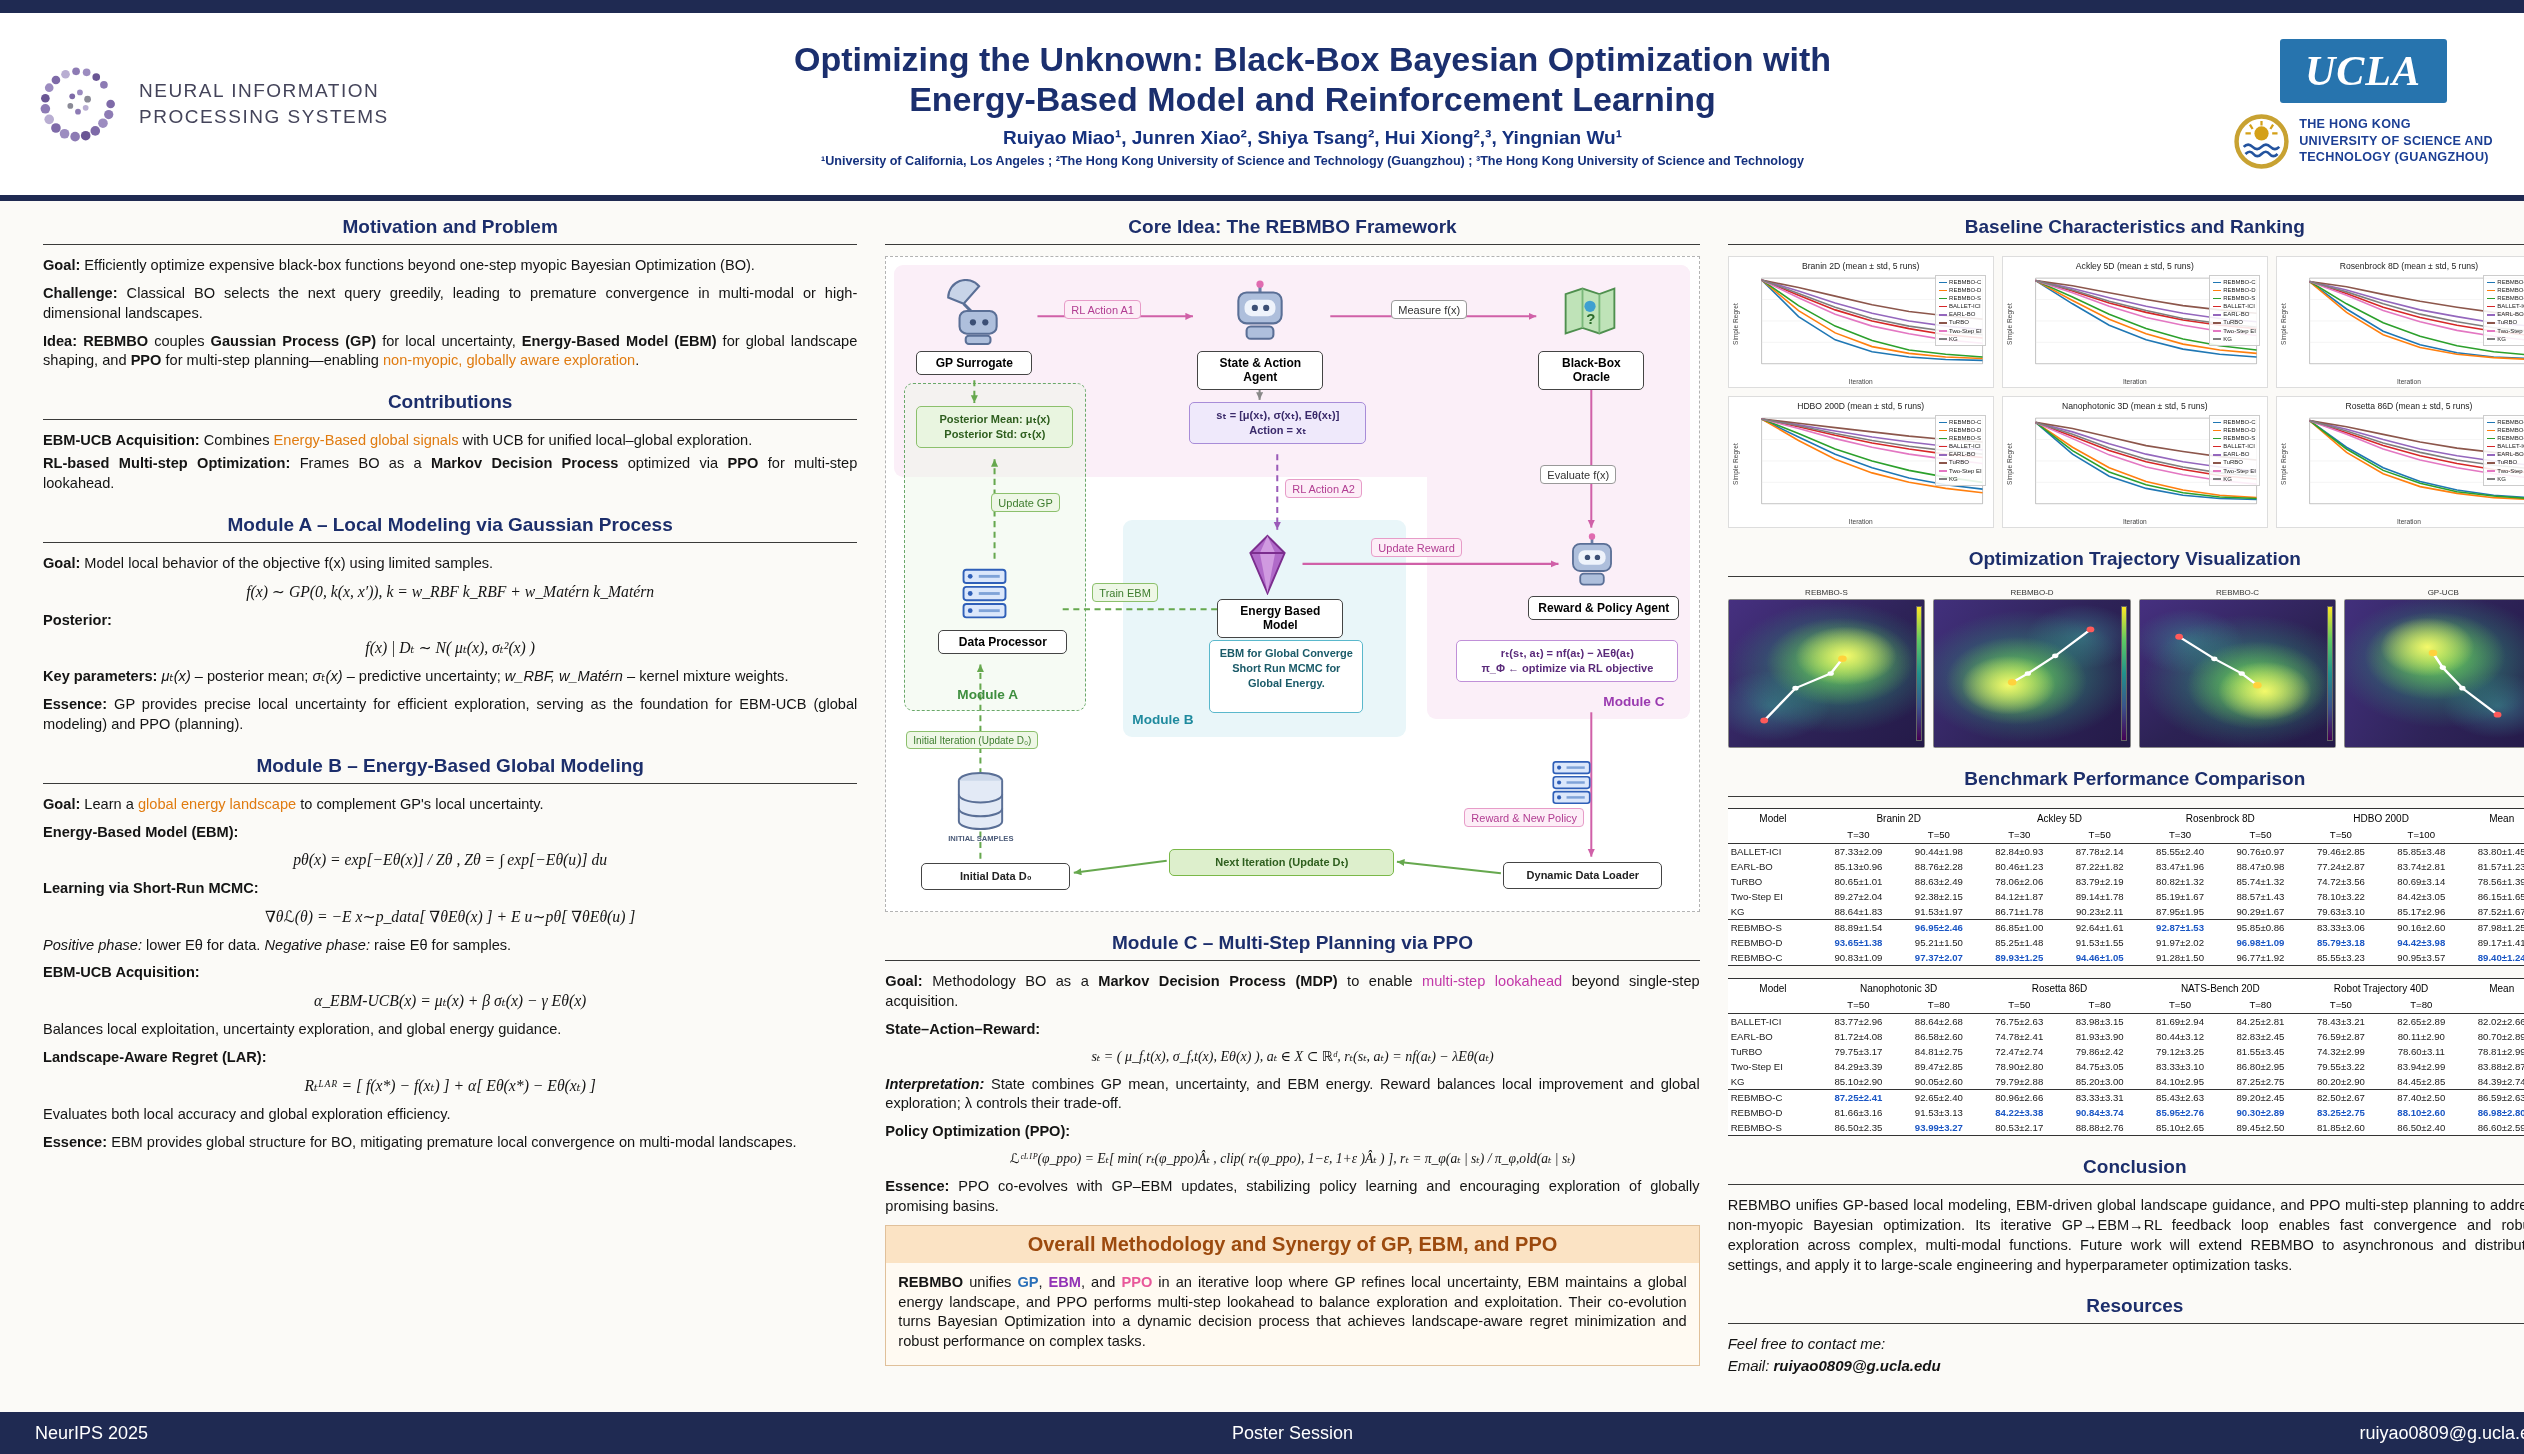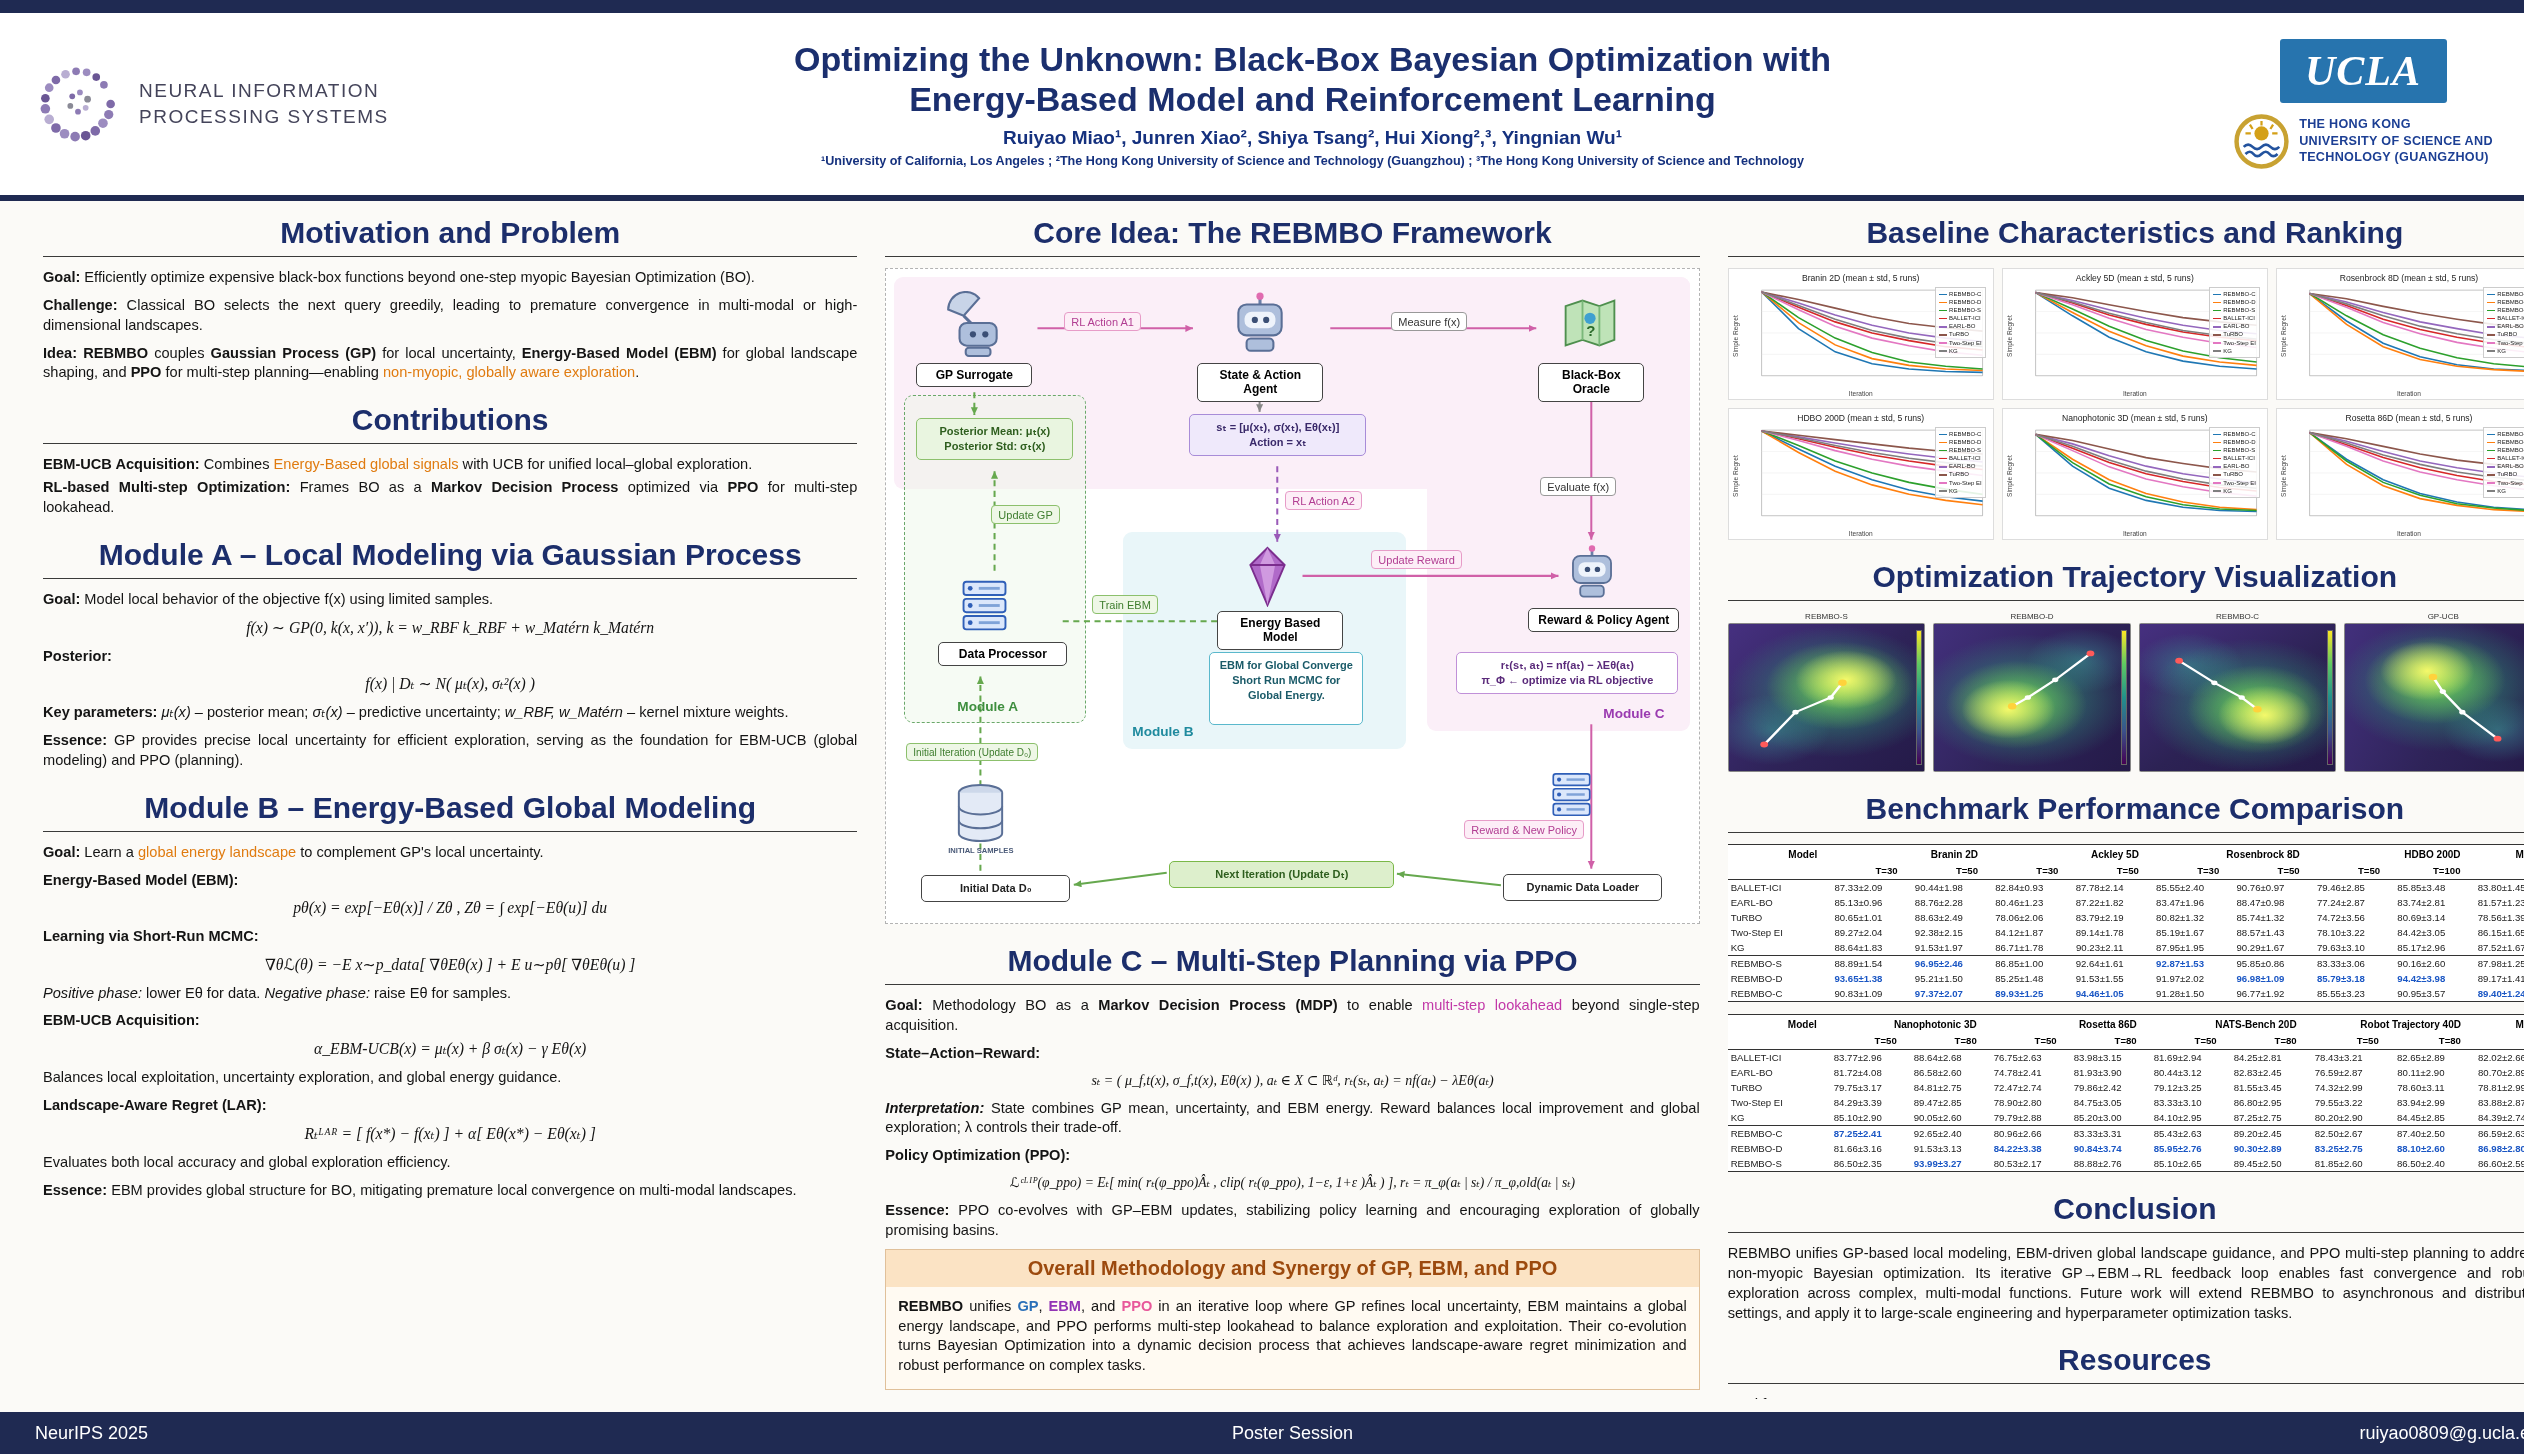--- a/index.html
+++ b/index.html
@@ -20,21 +20,21 @@
   .logos-right{width:384px;flex:none;display:flex;flex-direction:column;align-items:center;gap:10px}
   .ucla-box{width:167px;height:64px;background:#2774ae;border-radius:3px;display:flex;align-items:center;justify-content:center}
   .ucla-box span{font-family:"Liberation Serif","DejaVu Serif",serif;font-style:italic;font-weight:bold;font-size:42px;color:#fff;letter-spacing:1px}
   .hkust{display:flex;align-items:center;gap:9px}
   .hkust-crest{width:57px;height:57px;flex:none}
   .hkust-text{font-size:12.6px;font-weight:bold;color:#1c3f94;line-height:1.3;letter-spacing:0.3px}
 
   
   .pbody{display:flex;gap:28px;padding:13px 43px 8px;height:1206px;overflow:hidden}
   .col{flex:1;min-width:0;overflow:hidden}
-  h2.sec-h{font-size:30px;color:#1c2e6b;text-align:center;font-weight:bold;padding-bottom:6px;border-bottom:1.5px solid #3a3a3a;margin:20px 0 11px}
+  h2.sec-h{font-size:19px;color:#1c2e6b;text-align:center;font-weight:bold;padding-bottom:6px;border-bottom:1.5px solid #3a3a3a;margin:20px 0 11px}
   .col > section:first-child h2.sec-h{margin-top:2px}
   p.rt{font-size:14.6px;line-height:1.36;color:#141414;text-align:justify;margin-bottom:8px}
   .rt-b{font-weight:bold}
   .rt-i{font-style:italic}
   .rt-bi{font-weight:bold;font-style:italic}
   .rt-o{color:#e07b10}
   .rt-m{color:#c238a8}
   .rt-bl{color:#2a6fb8;font-weight:bold}
   .rt-pu{color:#9233b5;font-weight:bold}
   .rt-pk{color:#e8589a;font-weight:bold}
@@ -89,21 +89,21 @@
   .heat.v1{background:radial-gradient(26% 20% at 60% 38%,#f4f96a 0%,rgba(244,249,106,0) 100%),radial-gradient(38% 30% at 57% 42%,rgba(122,210,78,.9) 0%,rgba(122,210,78,0) 100%),radial-gradient(55% 45% at 54% 46%,rgba(47,154,120,.85) 0%,rgba(47,154,120,0) 100%),radial-gradient(30% 24% at 22% 72%,rgba(59,127,142,.7) 0%,rgba(59,127,142,0) 100%),linear-gradient(135deg,#463080,#2e2358 55%,#241a48)}
   .heat.v2{background:radial-gradient(24% 20% at 38% 58%,#f4f96a 0%,rgba(244,249,106,0) 100%),radial-gradient(36% 30% at 42% 55%,rgba(122,210,78,.9) 0%,rgba(122,210,78,0) 100%),radial-gradient(55% 45% at 46% 52%,rgba(47,154,120,.85) 0%,rgba(47,154,120,0) 100%),radial-gradient(28% 22% at 75% 25%,rgba(59,127,142,.7) 0%,rgba(59,127,142,0) 100%),linear-gradient(125deg,#42307c,#2e2358 55%,#241a48)}
   .heat.v3{background:radial-gradient(24% 20% at 64% 62%,#f4f96a 0%,rgba(244,249,106,0) 100%),radial-gradient(36% 30% at 60% 58%,rgba(122,210,78,.9) 0%,rgba(122,210,78,0) 100%),radial-gradient(55% 45% at 56% 55%,rgba(47,154,120,.85) 0%,rgba(47,154,120,0) 100%),radial-gradient(28% 22% at 25% 28%,rgba(59,127,142,.7) 0%,rgba(59,127,142,0) 100%),linear-gradient(145deg,#463080,#2c2254 55%,#241a48)}
   .heat.v4{background:radial-gradient(24% 20% at 42% 32%,#f4f96a 0%,rgba(244,249,106,0) 100%),radial-gradient(36% 30% at 46% 38%,rgba(122,210,78,.9) 0%,rgba(122,210,78,0) 100%),radial-gradient(55% 45% at 50% 42%,rgba(47,154,120,.85) 0%,rgba(47,154,120,0) 100%),radial-gradient(28% 22% at 78% 72%,rgba(59,127,142,.7) 0%,rgba(59,127,142,0) 100%),linear-gradient(115deg,#42307c,#2e2358 55%,#241a48)}
   .tarrows{position:absolute;inset:0;width:100%;height:100%}
   .cbar{position:absolute;right:2.5px;top:6px;bottom:6px;width:6px;background:linear-gradient(#fde725,#5ec962,#21918c,#3b528b,#440154);border:0.5px solid #666}
 
   
   .btable{margin-bottom:12px}
   table.bench{width:100%;border-collapse:collapse;background:#fff}
-  .bench th{font-weight:bold;font-size:10px;padding:2.5px 1px;text-align:right}
+  .bench th{font-weight:normal;font-size:10px;padding:2.5px 1px;text-align:center}
   .bench thead tr:first-child th{border-top:1.5px solid #333;padding-top:4px}
   .bench th.sub{font-size:9.6px;border-bottom:1px solid #333;padding-bottom:3px}
   .bench td{padding:2px 1px;text-align:center;font-size:9.6px;color:#1a1a1a;white-space:nowrap}
   .bench td.model{text-align:left;padding-left:3px}
   .bench tr.sep td{border-top:1px solid #333}
   .bench tbody tr:last-child td{border-bottom:1.5px solid #333}
   .bench td.hl{color:#1a56c4;font-weight:bold}
 
   
   .res-line{font-size:15px;font-style:italic;color:#141414;margin-bottom:5px;text-align:left}

